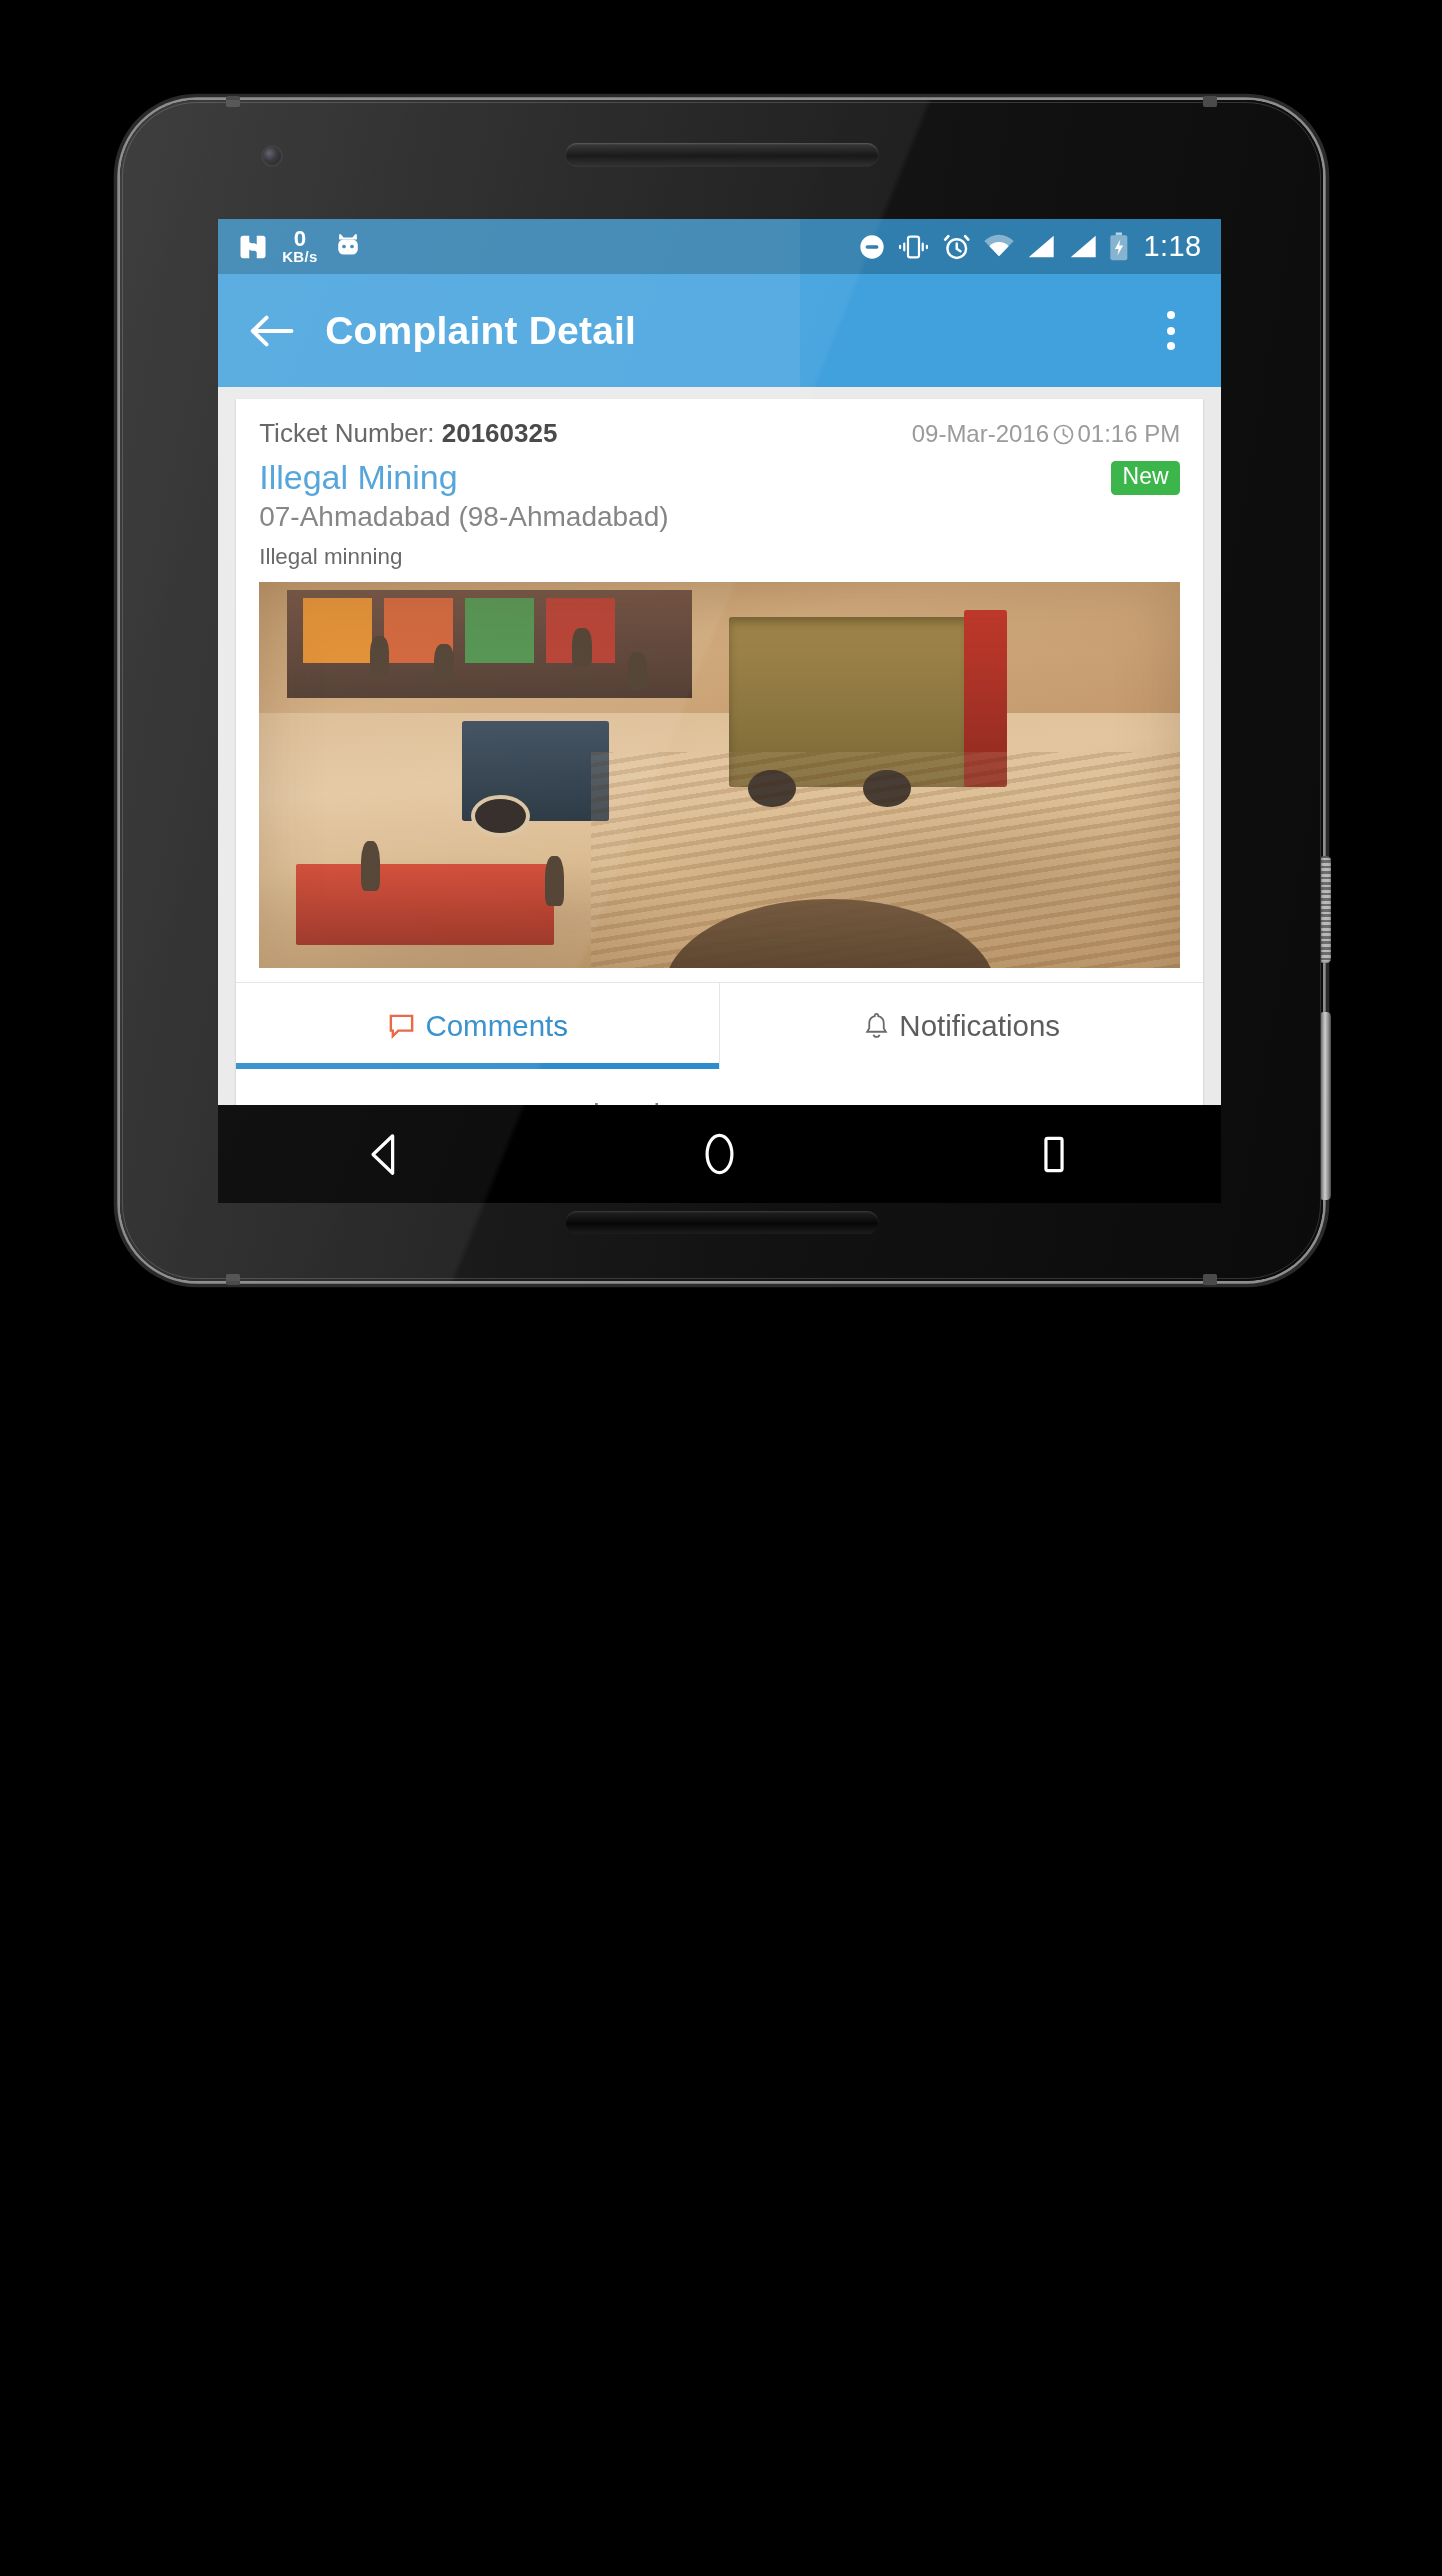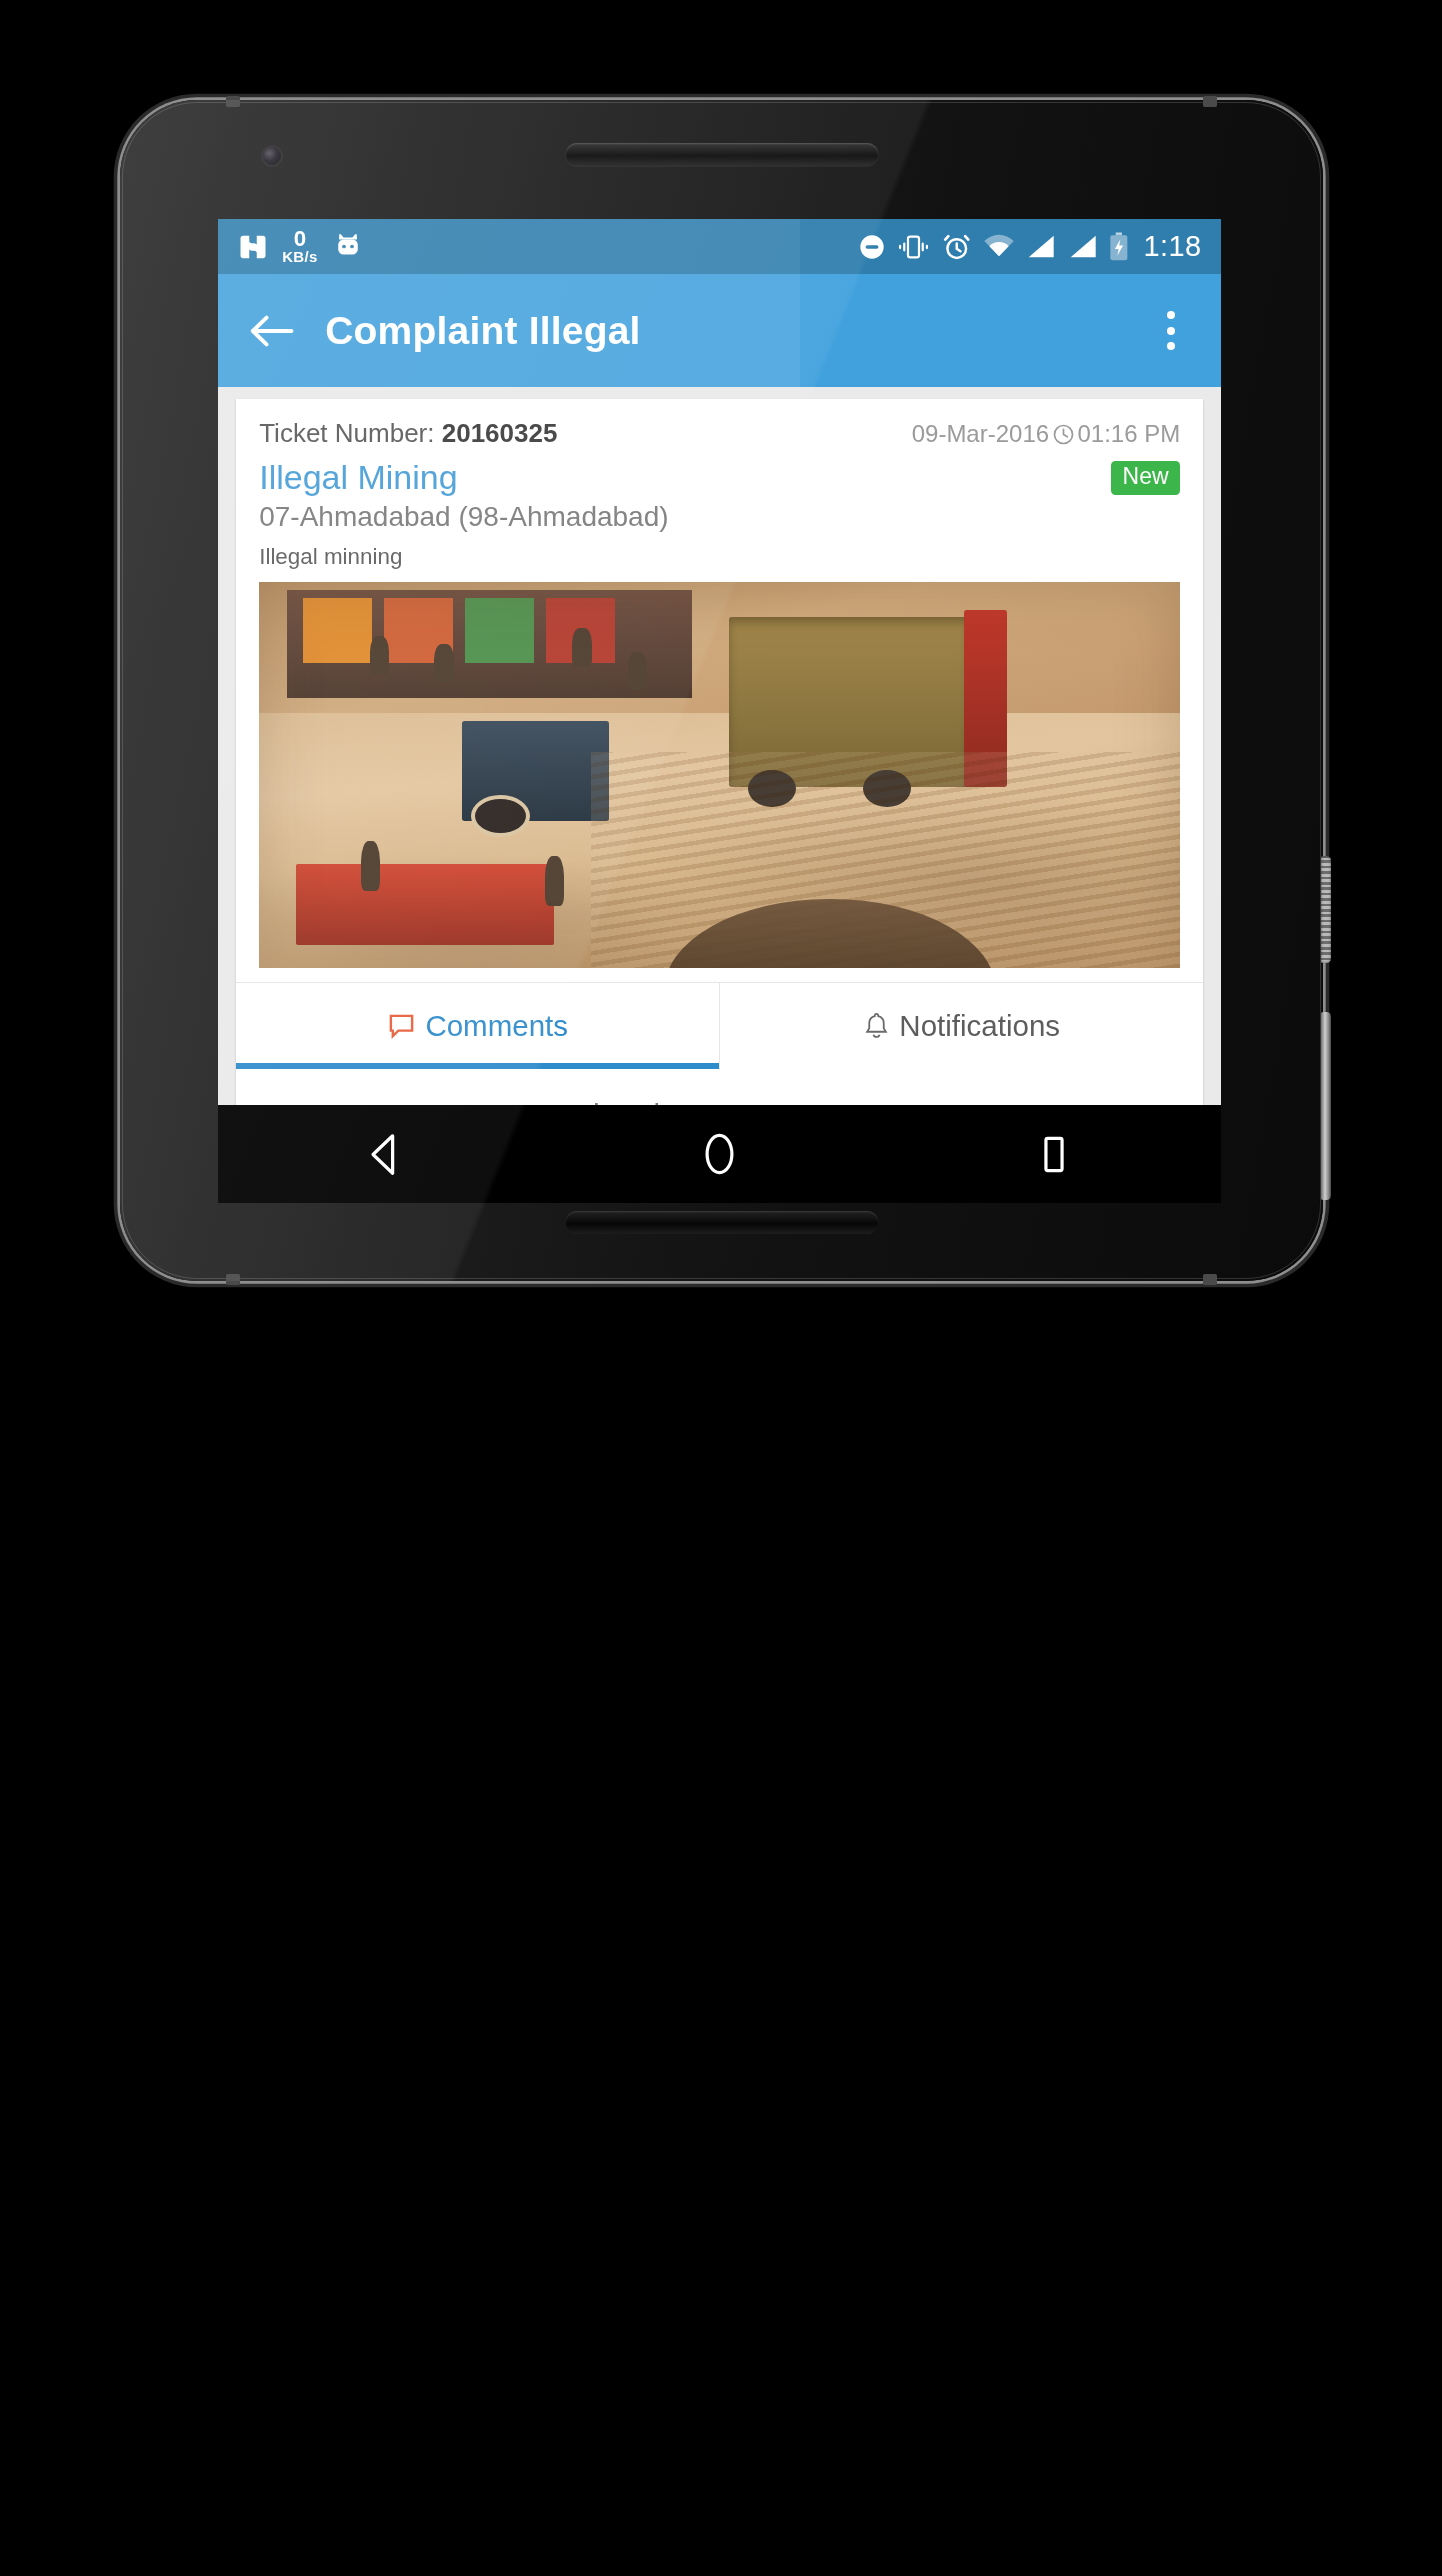--- a/index.html
+++ b/index.html
@@ -300,21 +300,21 @@
       </div>
     </div>
 
     <div id="app-bar">
       <div class="bar-inner">
         <div id="back-button">
           <svg width="48" height="38" viewBox="0 0 54 42">
             <path d="M22 6 6.5 21 22 36M6.5 21H50" stroke="#fff" stroke-width="4.4" fill="none" stroke-linecap="round" stroke-linejoin="round"></path>
           </svg>
         </div>
-        <div id="app-title">Complaint Illegal</div>
+        <div id="app-title">Complaint Detail</div>
         <div id="overflow-button">
           <i></i>
           <i></i>
           <i></i>
         </div>
       </div>
     </div>
 
     <div id="content">
 

